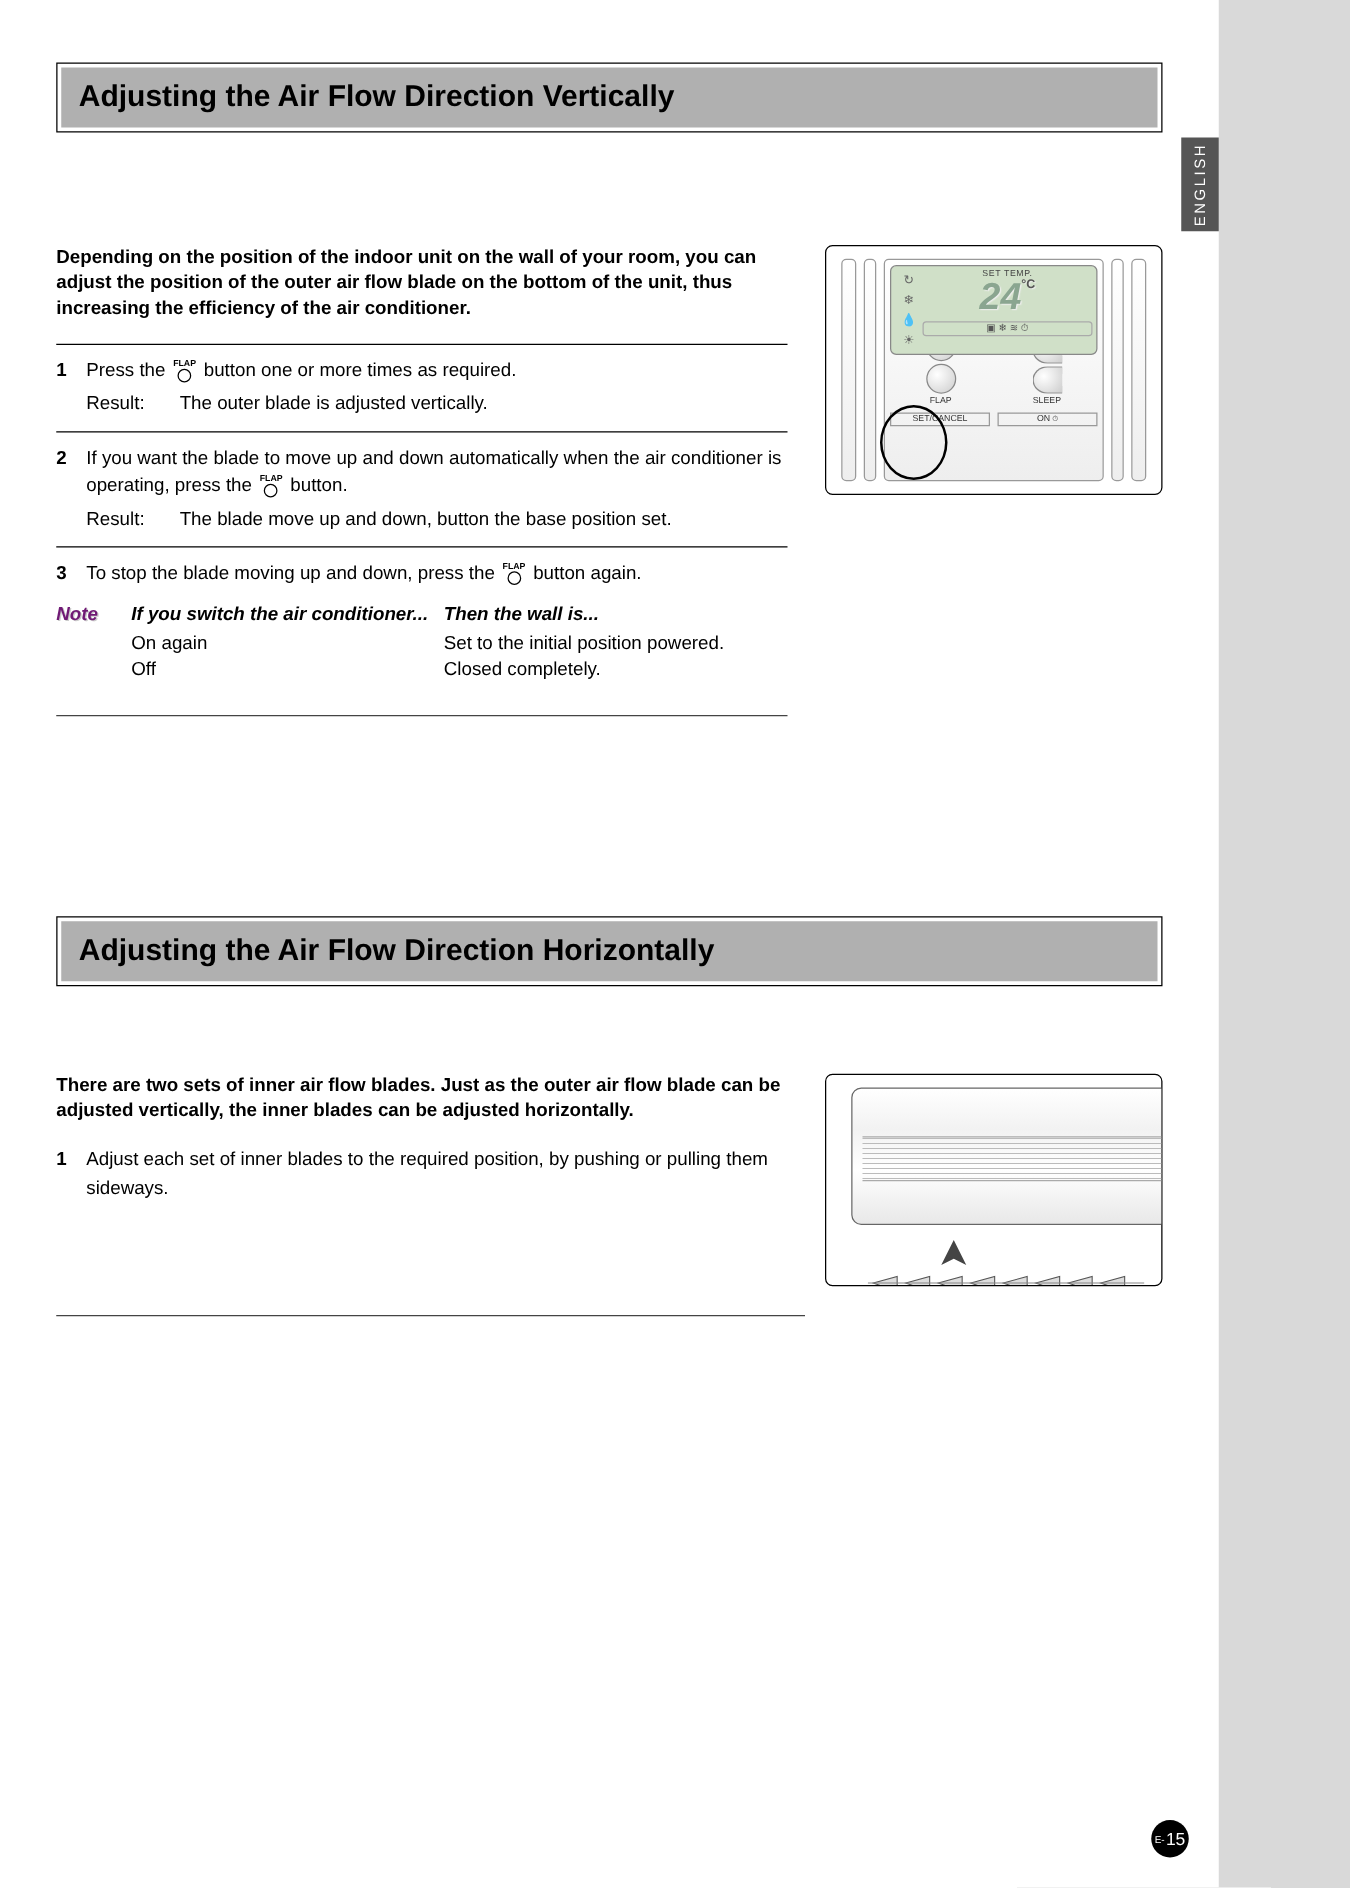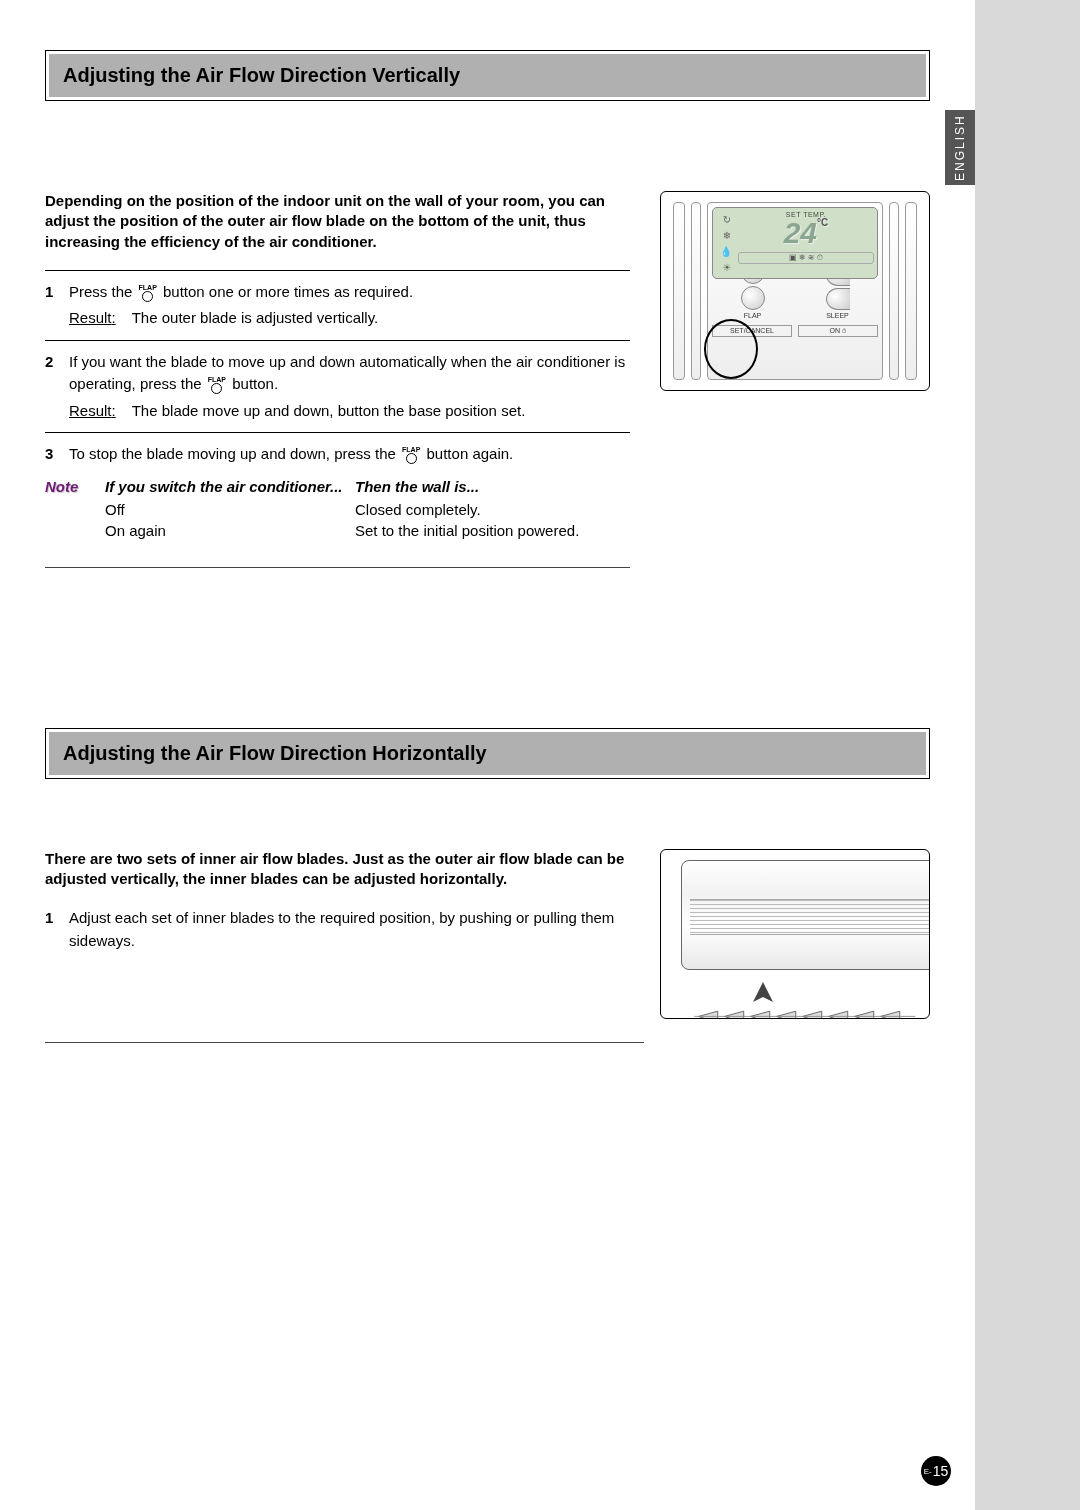--- a/index.html
+++ b/index.html
@@ -23,21 +23,21 @@
   .section-title-bar {
     border: 1px solid #000;
     margin-bottom: 40px;
   }
   .section-title-bar .inner {
     background: #b0b0b0;
     margin: 3px;
     padding: 10px 14px;
   }
   .section-title-bar h1 {
-    font-size: 20px;
+    font-size: 24px;
     font-weight: bold;
     color: #000;
   }
   .lang-tab {
     position: absolute;
     right: 0;
     top: 110px;
     width: 30px;
     height: 75px;
     background: #555;
@@ -96,22 +96,21 @@
     width: 11px;
     height: 11px;
     border: 1px solid #000;
     border-radius: 50%;
   }
   .result-line {
     display: flex;
     margin-top: 4px;
   }
   .result-label {
-    text-decoration: underline;
-    margin-right: 16px;
+    margin-right: 28px;
   }
   .note-block {
     display: flex;
     font-size: 15px;
     margin-top: 12px;
   }
   .note-label {
     width: 60px;
     font-style: italic;
     font-weight: bold;
@@ -386,26 +385,26 @@
       </div>
 
       <div class="note-block">
         <div class="note-label">Note</div>
         <div class="note-table">
           <div class="thead">
             <div class="col1">If you switch the air conditioner...</div>
             <div class="col2">Then the wall is...</div>
           </div>
           <div class="trow">
+            <div class="col1">On again</div>
+            <div class="col2">Set to the initial position powered.</div>
+          </div>
+          <div class="trow">
             <div class="col1">Off</div>
             <div class="col2">Closed completely.</div>
-          </div>
-          <div class="trow">
-            <div class="col1">On again</div>
-            <div class="col2">Set to the initial position powered.</div>
           </div>
         </div>
       </div>
 
       <hr class="separator-bottom">
     </div>
 
     <div class="right-col">
       <div class="remote-fig">
         <div class="rc-col rc-side"></div>

